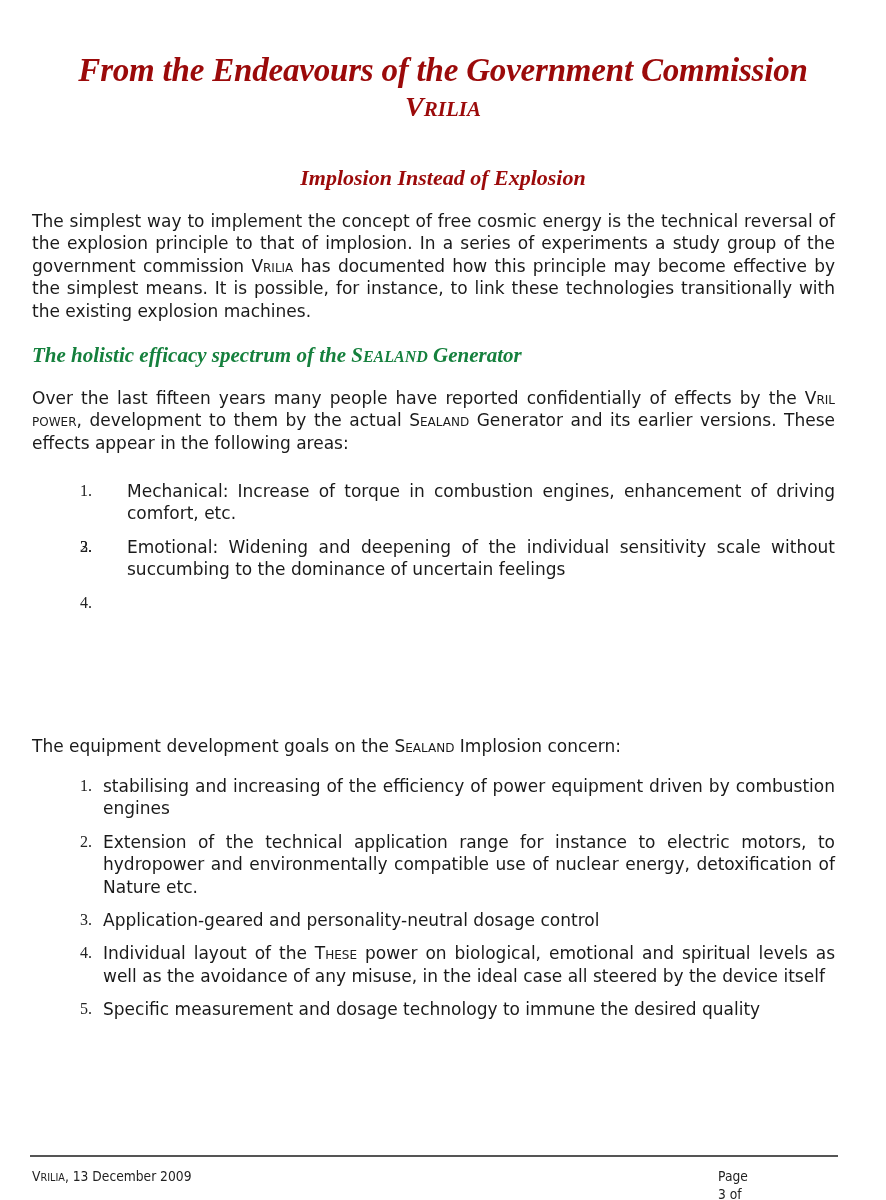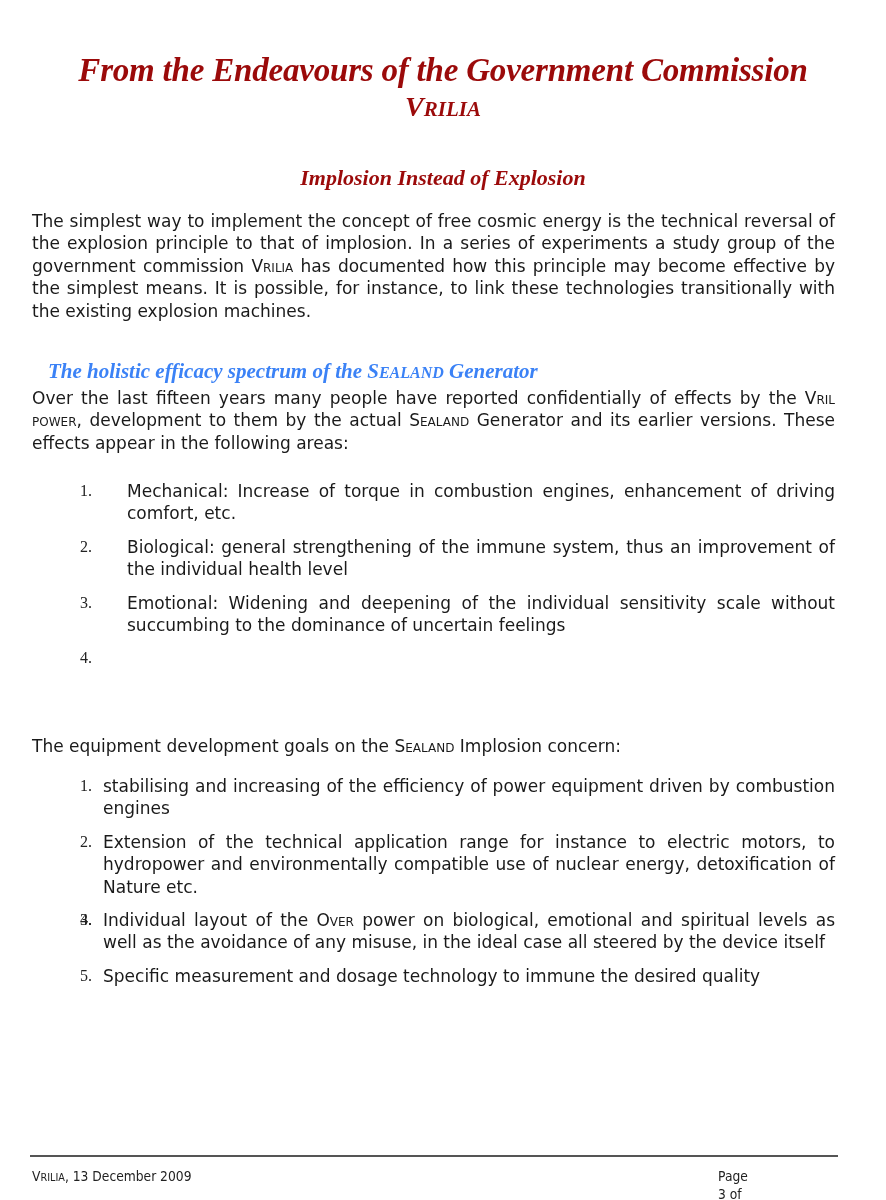--- a/index.html
+++ b/index.html
@@ -16,23 +16,23 @@
   .title-sub .sc-small { font-size: 21px; }
   .title-section { top: 146px; font-size: 22px; line-height: 40px; }
 
   .body-text {
     font-family: "DejaVu Sans", sans-serif; font-size: 17px; color: #1a1a1a;
     line-height: 22.4px; text-align: justify;
   }
   .para { position: absolute; left: 32px; width: 803px; margin: 0; }
   .p1 { top: 198px; }
   .h2 {
-    position: absolute; left: 32px; top: 330px; margin: 16px;
+    position: absolute; left: 32px; top: 330px; margin: 0;
     font-family: "Liberation Serif", serif; font-style: italic; font-weight: bold;
-    font-size: 21px; color: #3b82f6; line-height: 26px;
+    font-size: 21px; color: #15803d; line-height: 26px;
   }
   .h2 .sc-small { font-size: 16px; }
   .p2 { top: 375px; }
   .sc { font-variant: small-caps; }
   .list1 { position: absolute; left: 32px; top: 468px; width: 803px; margin: 0; padding: 0; list-style: none; }
   .list1 li { position: relative; padding-left: 95px; margin-bottom: 11px; }
   .list1 .num {
     position: absolute; left: 48px; top: 0;
     font-family: "Liberation Serif", serif; font-size: 16px; color: #222;
   }
@@ -62,32 +62,32 @@
   <h2 class="title title-section">Implosion Instead of Explosion</h2>
 
   <p class="para p1 body-text"><span>The simplest way to implement the concept of free cosmic energy is the technical re­versal of the explosion principle to that of implosion. In a series of experiments a study group of the government commission </span><span class="sc">Vrilia</span><span> has documented how this principle may become effective by the simplest means. It is possible, for instance, to link these technologies transitionally with the existing explosion machines.</span></p>
 
   <h3 class="h2"><span>The holistic efficacy spectrum of the </span><span>S</span><span class="sc-small">EALAND</span><span> Generator</span></h3>
 
   <p class="para p2 body-text"><span>Over the last fifteen years many people have reported confidentially of effects by the </span><span class="sc">Vril power</span><span>, development to them by the actual </span><span class="sc">Sealand</span><span> Generator and its earlier ver­sions. These effects appear in the following areas:</span></p>
 
   <ol class="list1 body-text">
     <li><span class="num">1.</span><span>Mechanical: Increase of torque in combustion engines, enhancement of driving comfort, etc.</span></li>
-    <li><span class="num">2.</span><span>Biological: general strengthening of the immune system, thus an improve­ment of the individual health level</span></li>
+    <li><span class="num">2.</span></li>
     <li><span class="num">3.</span><span>Emotional: Widening and deepening of the individual sensitivity scale with­out succumbing to the dominance of uncertain feelings</span></li>
     <li><span class="num">4.</span></li>
   </ol>
 
   <p class="para p3 body-text"><span>The equipment development goals on the </span><span class="sc">Sealand</span><span> Implosion concern:</span></p>
 
   <ol class="list2 body-text">
     <li><span class="num">1.</span><span>stabilising and increasing of the efficiency of power equipment driven by com­bustion engines</span></li>
     <li><span class="num">2.</span><span>Extension of the technical application range for instance to electric motors, to hydropower and environmentally compatible use of nuclear energy, detoxi­fication of Nature etc.</span></li>
-    <li><span class="num">3.</span></li>
-    <li><span class="num">4.</span><span>Individual layout of the </span><span class="sc">Over</span><span> power on biological, emotional and spiritual levels as well as the avoidance of any misuse, in the ideal case all steered by the de­vice itself</span></li>
+    <li><span class="num">3.</span><span>Application-geared and personality-neutral dosage control</span></li>
+    <li><span class="num">4.</span><span>Individual layout of the </span><span class="sc">These</span><span> power on biological, emotional and spiritual levels as well as the avoidance of any misuse, in the ideal case all steered by the de­vice itself</span></li>
     <li><span class="num">5.</span><span>Specific measurement and dosage technology to immune the desired quality</span></li>
   </ol>
 
   <div class="footer-rule"></div>
   <div class="footer footer-left"><span>V</span><span class="sc-small">RILIA</span><span>, 13 December 2009</span></div>
   <div class="footer footer-right">Page 3 of 56</div>
 
 </div>
 
 </body></html>

